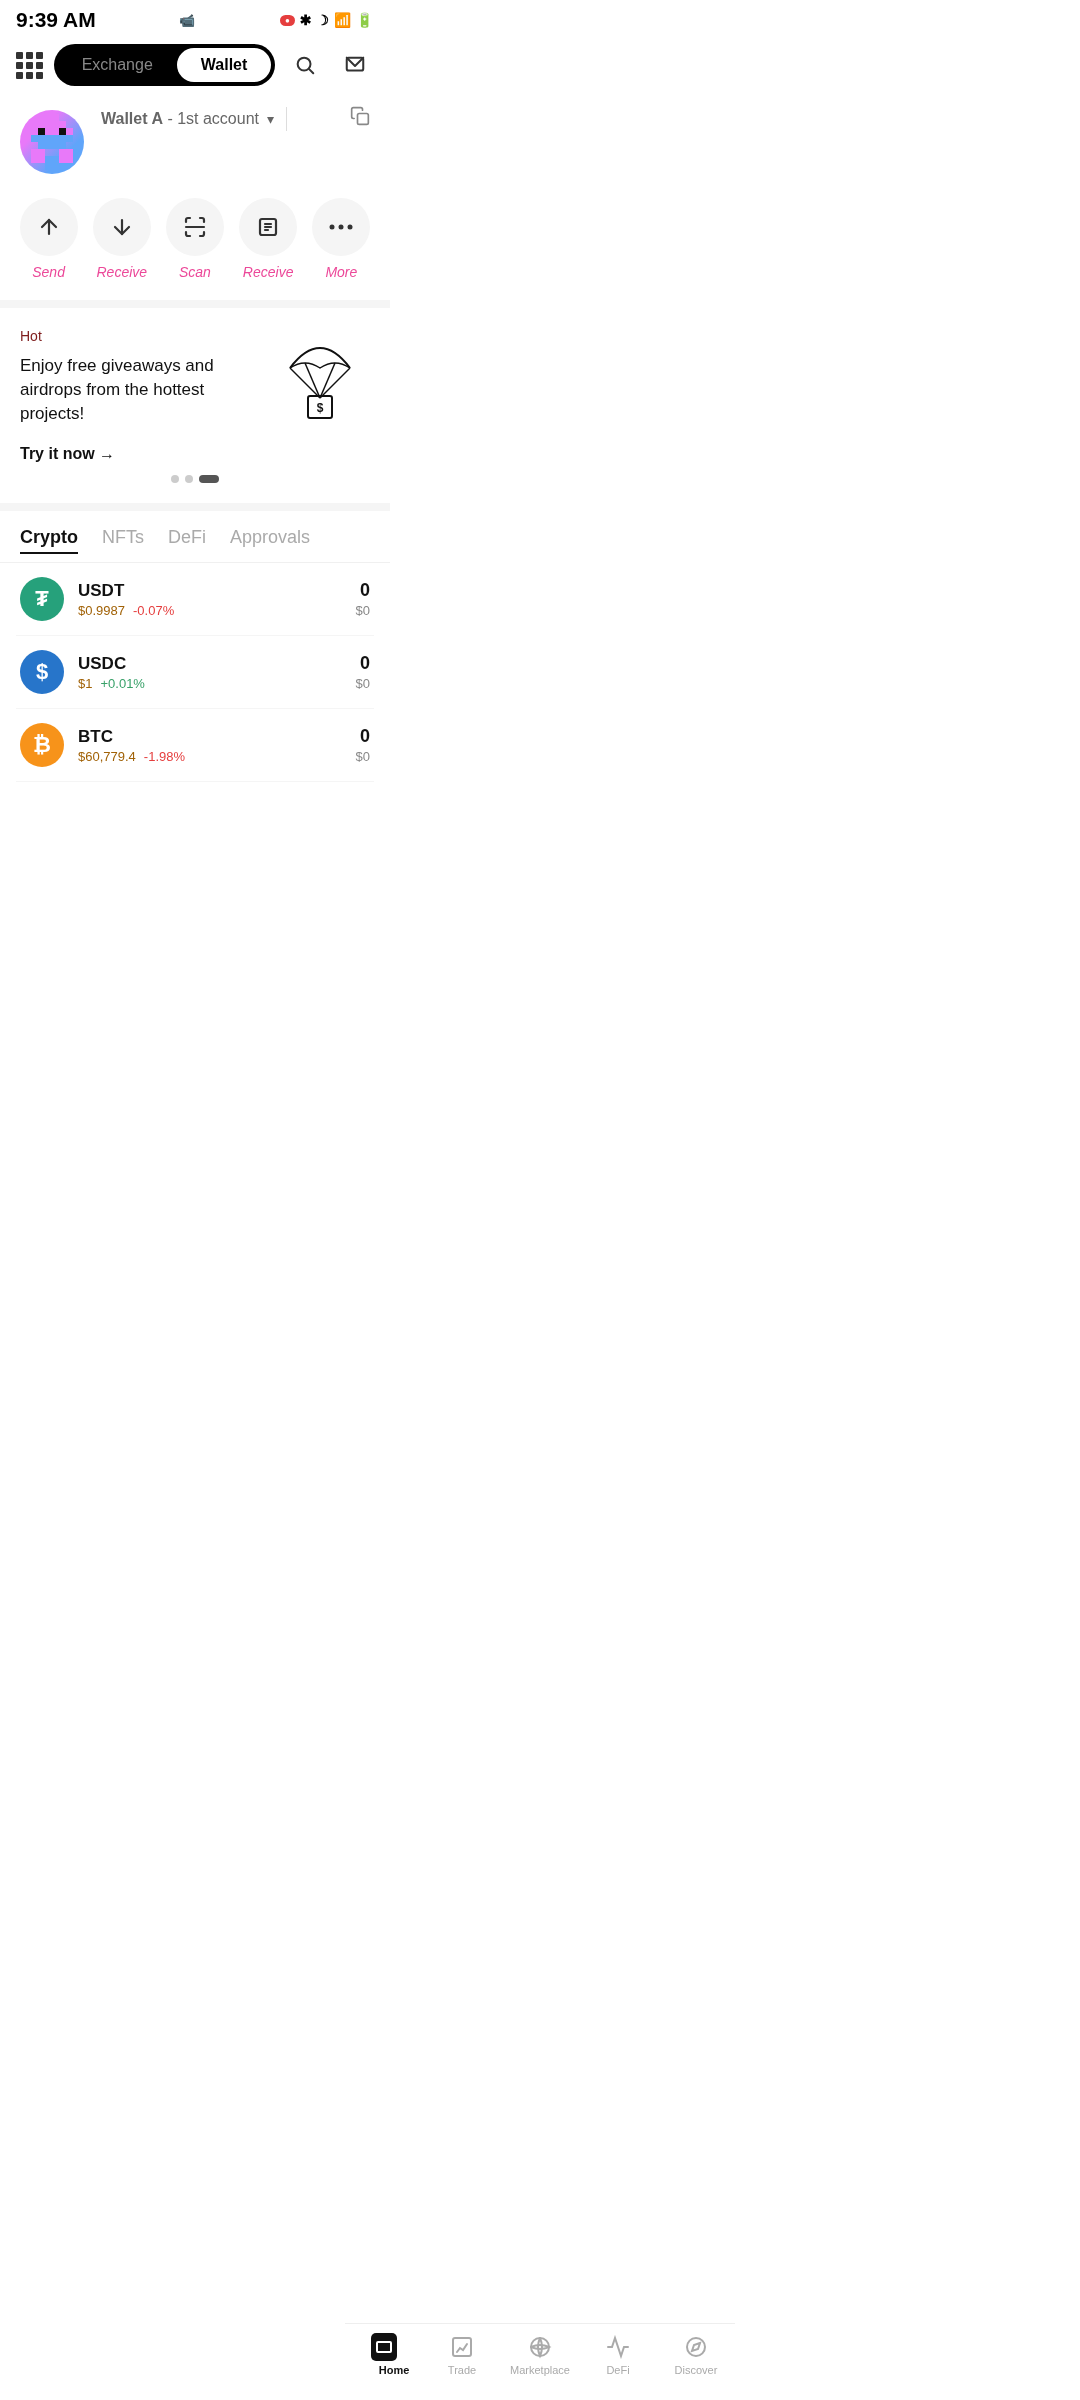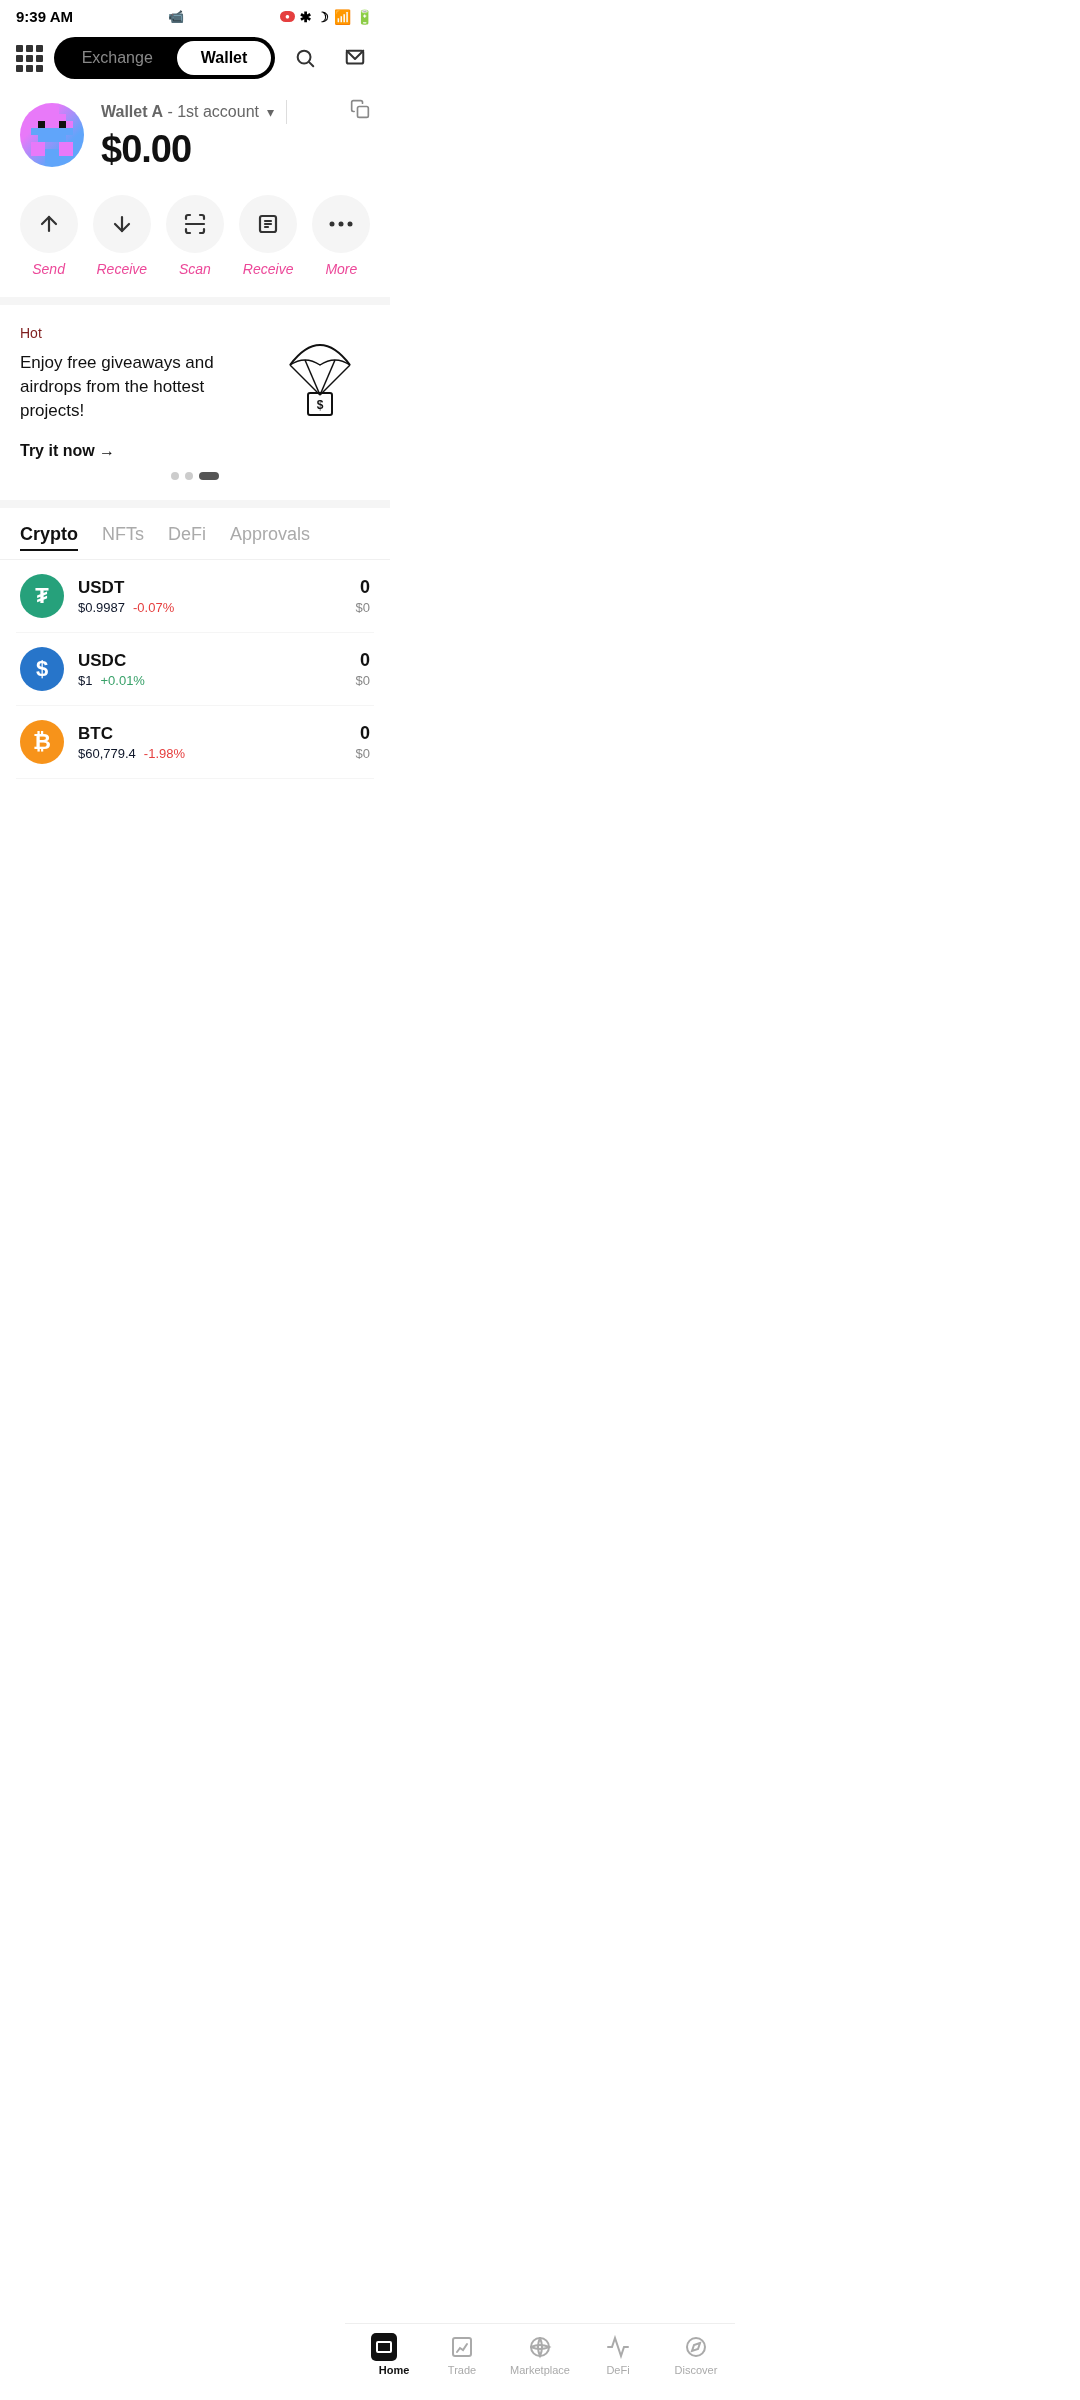--- a/index.html
+++ b/index.html
@@ -15,21 +15,21 @@
 
     
     .status-bar {
       display: flex;
       justify-content: space-between;
       align-items: center;
       padding: 8px 16px 4px;
       font-size: 14px;
       font-weight: 600;
     }
-    .status-time { font-size: 15px; font-weight: 700; color: #000; }
+    .status-time { font-size: 21px; font-weight: 700; color: #000; }
     .status-icons { display: flex; align-items: center; gap: 5px; }
     .status-icons span { font-size: 14px; }
     .rec-dot {
       background: #e53e3e;
       color: white;
       border-radius: 6px;
       padding: 1px 5px;
       font-size: 11px;
       display: flex; align-items: center; gap: 2px;
     }
@@ -242,21 +242,21 @@
       flex-shrink: 0;
       font-weight: 700;
     }
     .crypto-logo.usdt { background: #26a17b; color: white; }
     .crypto-logo.usdc { background: #2775ca; color: white; }
     .crypto-logo.btc { background: #f7931a; color: white; }
 
     .crypto-info { flex: 1; }
     .crypto-name { font-size: 17px; font-weight: 600; color: #111; }
     .crypto-price-row { display: flex; gap: 8px; font-size: 13px; margin-top: 2px; }
-    .crypto-price { color: #0f172a; }
+    .crypto-price { color: #a16207; }
     .crypto-change.negative { color: #e53e3e; }
     .crypto-change.positive { color: #38a169; }
 
     .crypto-value { text-align: right; }
     .crypto-amount { font-size: 18px; font-weight: 600; color: #111; }
     .crypto-usd { font-size: 13px; color: #888; margin-top: 2px; }
 
     
     .bottom-nav {
       position: fixed;
@@ -380,21 +380,20 @@
       </span>
       <span class="wallet-chevron">▾</span>
       <span style="width:1px;height:24px;background:#ddd;margin:0 4px;"></span>
       <span class="wallet-copy">
         <svg width="20" height="20" viewBox="0 0 24 24" fill="none" stroke="#888" stroke-width="2" stroke-linecap="round" stroke-linejoin="round">
           <rect x="9" y="9" width="13" height="13" rx="2"></rect>
           <path d="M5 15H4a2 2 0 0 1-2-2V4a2 2 0 0 1 2-2h9a2 2 0 0 1 2 2v1"></path>
         </svg>
       </span>
     </div>
-    <div class="wallet-balance">$0.00</div>
   </div>
 </div>
 
 <div class="action-buttons">
   <div class="action-btn">
     <div class="action-icon">
       <svg width="24" height="24" viewBox="0 0 24 24" fill="none" stroke="#333" stroke-width="2.2" stroke-linecap="round">
         <line x1="12" y1="19" x2="12" y2="5"></line>
           <polyline points="5,12 12,5 19,12"></polyline>
       </svg>

